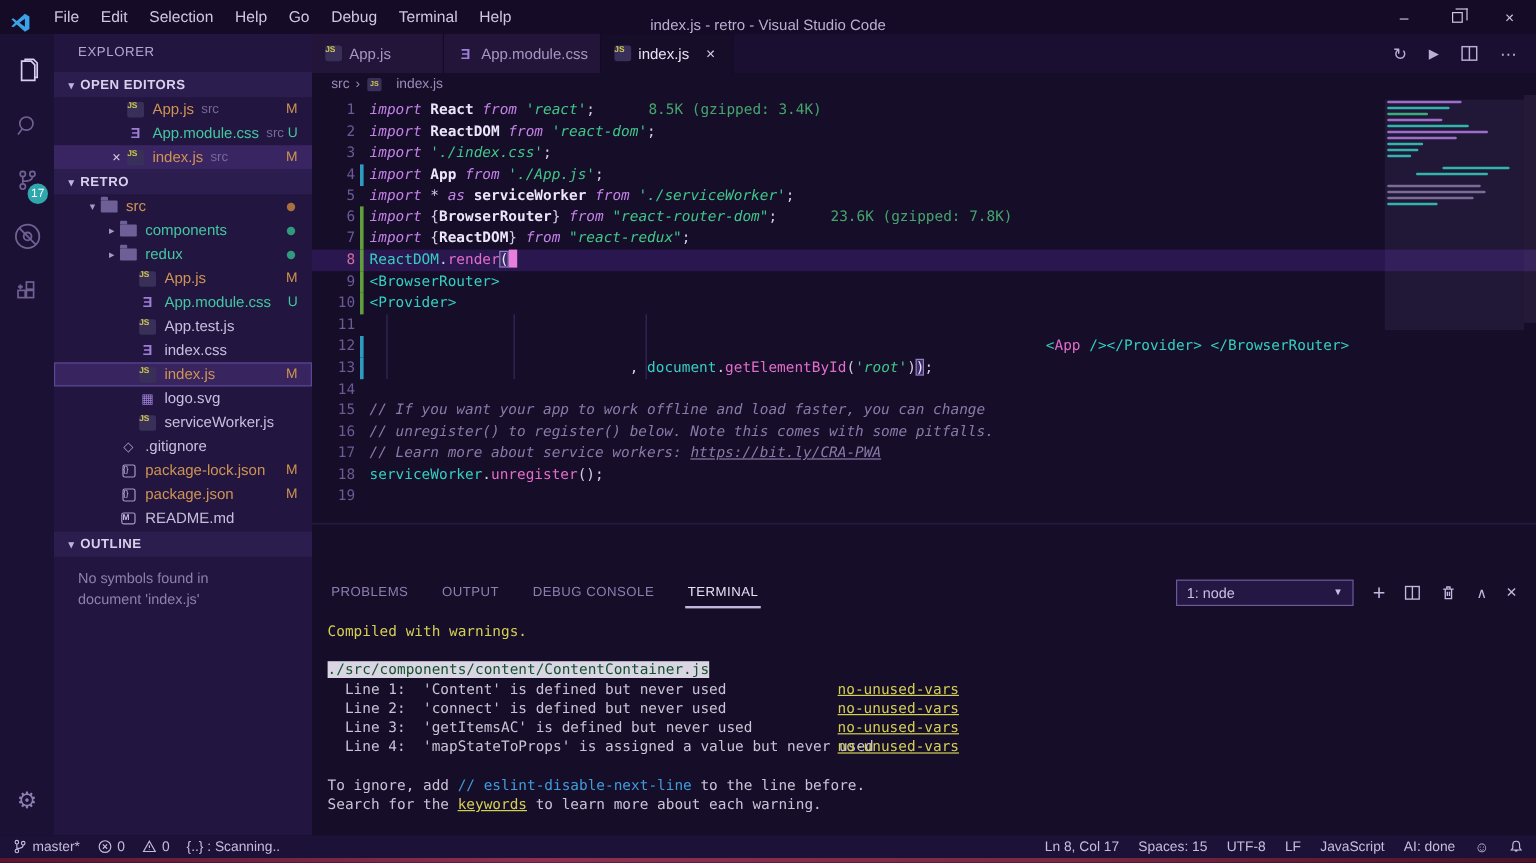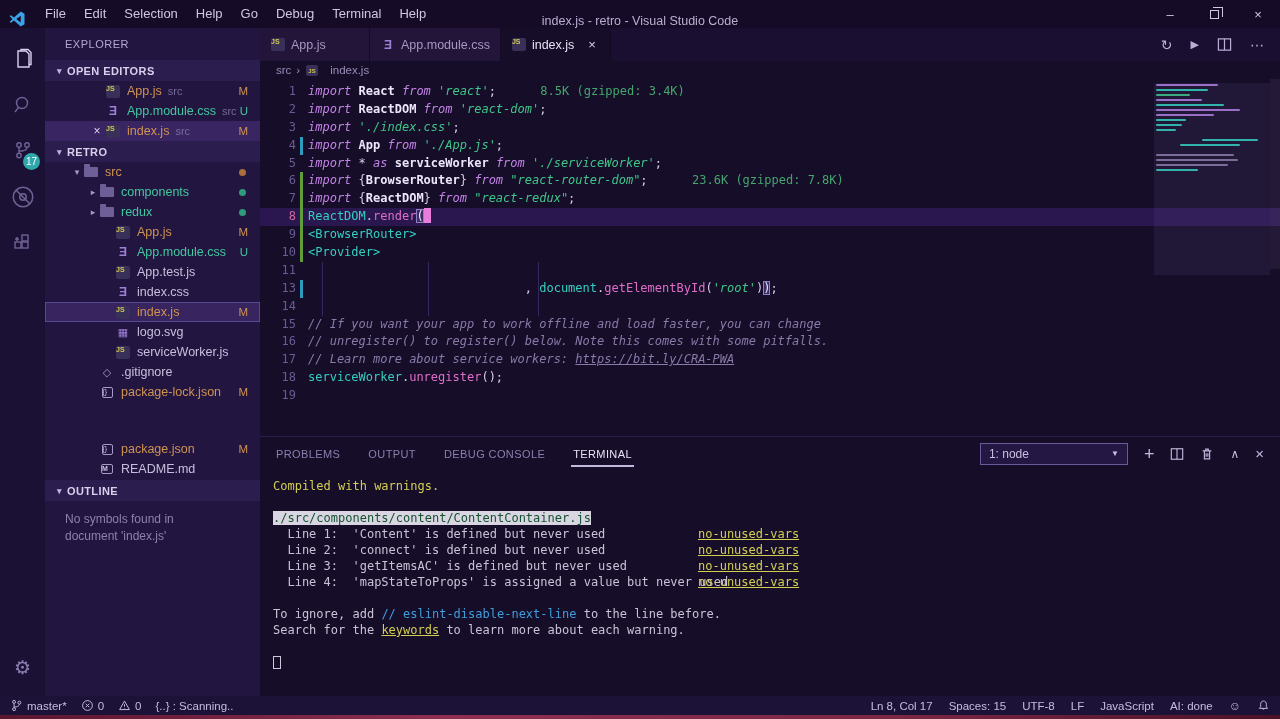--- a/index.html
+++ b/index.html
@@ -97,21 +97,21 @@
   .indent-guides { position:absolute; pointer-events:none; }
   .iguide { position:absolute; top:0; bottom:0; width:1px; background:#35285c; }
   .minimap { position:absolute; top:4px; right:12px; width:112px; height:200px; }
   .minimap-slider { position:absolute; inset:0 -2px auto -2px; height:192px; background:rgba(140,120,190,0.10); }
   .mm-row { height:4px; margin-bottom:1px; position:relative; }
   .mm-bar { position:absolute; height:2px; top:1px; border-radius:1px; opacity:.85; }
   .scrollbar-v { position:absolute; top:0; right:0; width:10px; height:190px; background:rgba(200,190,230,0.08); }
 
   
   .panel { height:260px; border-top:1px solid #2a1d4a; display:flex; flex-direction:column; position:relative; }
-  .panel-header { height:33px; display:flex; align-items:center; padding-left:14px; }
+  .panel-header { height:33px; display:flex; align-items:center; padding-left:14px;margin-top:40px; }
   .ptab { margin-right:24px; font-size:11px; letter-spacing:.4px; color:#8d7fae; padding:6px 2px; position:relative; }
   .ptab.active { color:#e8e2f5; }
   .ptab.active:after { content:""; position:absolute; left:0; right:0; bottom:-1px; height:1.5px; background:#c2b8dd; }
   .panel-controls { margin-left:auto; display:flex; align-items:center; gap:16px; padding-right:16px; color:#c2b8dd; }
   .term-select { width:148px; height:22px; border:1px solid #6a5a9a; background:#241744; color:#c9c0e0;
     font-size:12px; display:flex; align-items:center; padding:0 8px; justify-content:space-between; }
   .term-select .caret { font-size:8px; }
   .panel-controls svg { stroke:#c2b8dd; fill:none; stroke-width:1.3; }
   .pc-glyph { font-size:15px; line-height:1; }
   .terminal { flex:1; padding:8px 0 0 13px; font-family:"DejaVu Sans Mono",monospace; font-size:12px; line-height:16px;
@@ -329,21 +329,21 @@
           <span class="name n-plain">.gitignore</span>
         </div>
         <div class="row" style="padding-left: 42px;">
           <span class="tw-tree"></span>
           <span class="fi">
             <span class="fi-json">{}</span>
           </span>
           <span class="name n-orange">package-lock.json</span>
           <span class="badge b-orange">M</span>
         </div>
-        <div class="row" style="padding-left: 42px; margin-top: 37px;">
+        <div class="row" style="padding-left: 42px;">
           <span class="tw-tree"></span>
           <span class="fi">
             <span class="fi-json">{}</span>
           </span>
           <span class="name n-orange">package.json</span>
           <span class="badge b-orange">M</span>
         </div>
         <div class="row" style="padding-left: 42px;">
           <span class="tw-tree"></span>
           <span class="fi">
@@ -405,20 +405,21 @@
           <div class="code-line"><span class="ln">2</span><span class="gmark "></span><span class="ctext"><span class="tk-kw">import </span><span class="tk-id">ReactDOM </span><span class="tk-kw">from </span><span class="tk-str">'react-dom'</span><span class="tk-p">;</span></span></div>
           <div class="code-line"><span class="ln">3</span><span class="gmark "></span><span class="ctext"><span class="tk-kw">import </span><span class="tk-str">'./index.css'</span><span class="tk-p">;</span></span></div>
           <div class="code-line"><span class="ln">4</span><span class="gmark mod"></span><span class="ctext"><span class="tk-kw">import </span><span class="tk-id">App </span><span class="tk-kw">from </span><span class="tk-str">'./App.js'</span><span class="tk-p">;</span></span></div>
           <div class="code-line"><span class="ln">5</span><span class="gmark "></span><span class="ctext"><span class="tk-kw">import </span><span class="tk-p">* </span><span class="tk-kw">as </span><span class="tk-id">serviceWorker </span><span class="tk-kw">from </span><span class="tk-str">'./serviceWorker'</span><span class="tk-p">;</span></span></div>
           <div class="code-line"><span class="ln">6</span><span class="gmark add"></span><span class="ctext"><span class="tk-kw">import </span><span class="tk-p">{</span><span class="tk-id">BrowserRouter</span><span class="tk-p">} </span><span class="tk-kw">from </span><span class="tk-str">"react-router-dom"</span><span class="tk-p">;  </span><span class="tk-cost">23.6K (gzipped: 7.8K)</span></span></div>
           <div class="code-line"><span class="ln">7</span><span class="gmark add"></span><span class="ctext"><span class="tk-kw">import </span><span class="tk-p">{</span><span class="tk-id">ReactDOM</span><span class="tk-p">} </span><span class="tk-kw">from </span><span class="tk-str">"react-redux"</span><span class="tk-p">;</span></span></div>
           <div class="code-line current"><span class="ln">8</span><span class="gmark add"></span><span class="ctext"><span class="tk-teal">ReactDOM</span><span class="tk-p">.</span><span class="tk-pink">render</span><span class="tk-box">(</span><span class="cursor-block"></span></span></div>
           <div class="code-line"><span class="ln">9</span><span class="gmark add"></span><span class="ctext"><span class="tk-teal">&lt;BrowserRouter&gt;</span></span></div>
           <div class="code-line"><span class="ln">10</span><span class="gmark add"></span><span class="ctext"><span class="tk-teal">&lt;Provider&gt;</span></span></div>
           <div class="code-line"><span class="ln">11</span><span class="gmark "></span><span class="ctext"></span></div>
+          <div class="code-line"><span class="ln">12</span><span class="gmark mod"></span><span class="ctext"><span class="tk-p">                                                                              </span><span class="tk-teal">&lt;</span><span class="tk-pink">App </span><span class="tk-teal">/&gt;&lt;/Provider&gt; &lt;/BrowserRouter&gt;</span></span></div>
           <div class="code-line"><span class="ln">13</span><span class="gmark mod"></span><span class="ctext"><span class="tk-p">                              </span><span class="tk-p">, </span><span class="tk-teal">document</span><span class="tk-p">.</span><span class="tk-pink">getElementById</span><span class="tk-p">(</span><span class="tk-str">'root'</span><span class="tk-p">)</span><span class="tk-box">)</span><span class="tk-p">;</span></span></div>
           <div class="code-line"><span class="ln">14</span><span class="gmark "></span><span class="ctext"></span></div>
           <div class="code-line"><span class="ln">15</span><span class="gmark "></span><span class="ctext"><span class="tk-cmt">// If you want your app to work offline and load faster, you can change</span></span></div>
           <div class="code-line"><span class="ln">16</span><span class="gmark "></span><span class="ctext"><span class="tk-cmt">// unregister() to register() below. Note this comes with some pitfalls.</span></span></div>
           <div class="code-line"><span class="ln">17</span><span class="gmark "></span><span class="ctext"><span class="tk-cmt">// Learn more about service workers: </span><span class="tk-lnk">https://bit.ly/CRA-PWA</span></span></div>
           <div class="code-line"><span class="ln">18</span><span class="gmark "></span><span class="ctext"><span class="tk-teal">serviceWorker</span><span class="tk-p">.</span><span class="tk-pink">unregister</span><span class="tk-p">();</span></span></div>
           <div class="code-line"><span class="ln">19</span><span class="gmark "></span><span class="ctext"></span></div>
         </div>
       <div class="indent-guides" style="left:60px; top:183px; height:54px; width:300px;">
         <div class="iguide" style="left:2px;"></div>

